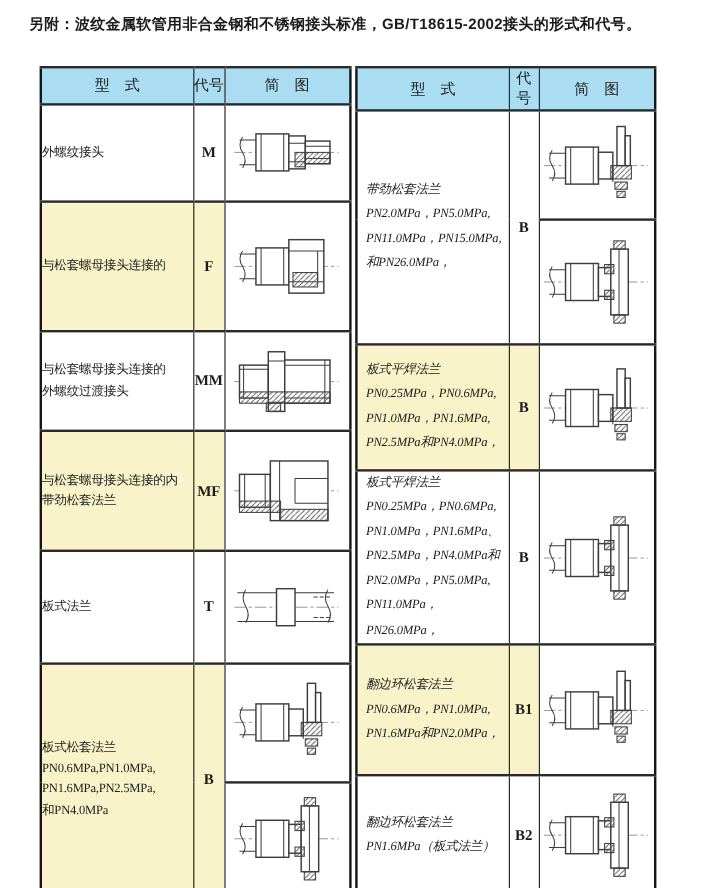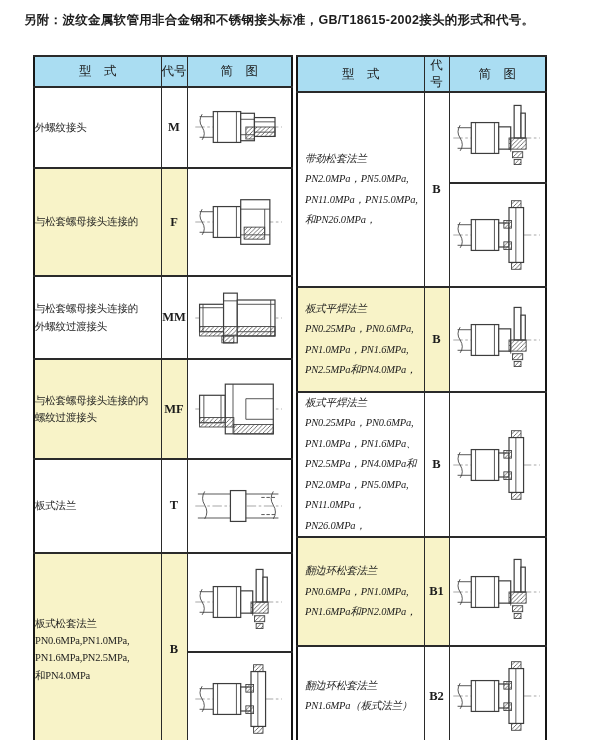--- a/index.html
+++ b/index.html
@@ -171,21 +171,21 @@
 外螺纹过渡接头</td>
       <td class="code">MM</td>
       <td class="diag-cell">
         <svg viewBox="0 0 104 84">
               <use href="#fit-union"></use>
             </svg>
       </td>
     </tr>
     <tr style="height:93px">
       <td class="type hl">与松套螺母接头连接的内
-螺纹过渡接头</td>
+带劲松套法兰</td>
       <td class="code hl">MF</td>
       <td class="diag-cell">
         <svg viewBox="0 0 104 84">
               <use href="#fit-adapter"></use>
             </svg>
       </td>
     </tr>
     <tr style="height:87px">
       <td class="type">板式法兰</td>
       <td class="code">T</td>

